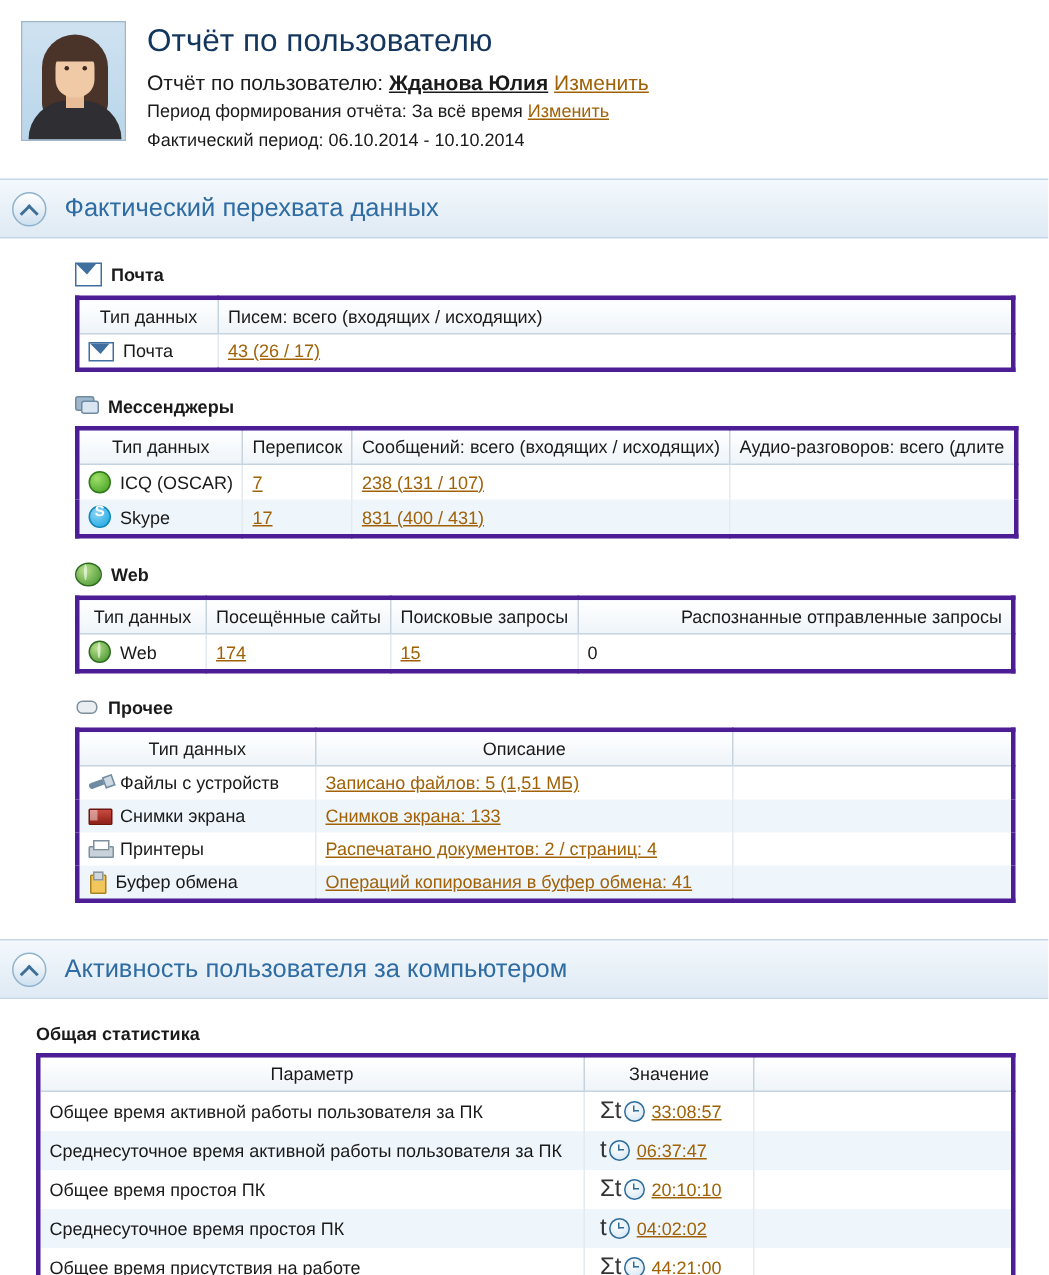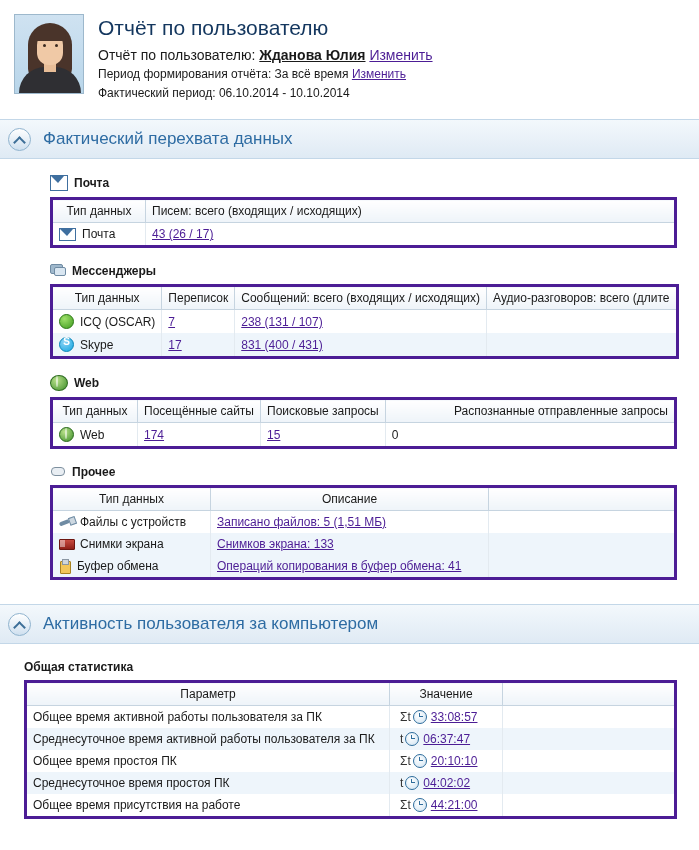--- a/index.html
+++ b/index.html
@@ -103,21 +103,21 @@
     margin-bottom: 1px;
   }
   .header-line.big {
     font-size: 14px;
   }
   .user-name {
     font-weight: bold;
     text-decoration: underline;
   }
   a.lnk {
-    color: #4c1d95;
+    color: #a16207;
     text-decoration: underline;
     cursor: pointer;
   }
   
   .section-bar {
     background: linear-gradient(#f3f8fc, #dfeaf4);
     border-top: 1px solid #c3d7e8;
     border-bottom: 1px solid #c3d7e8;
     height: 38px;
     display: flex;
@@ -407,21 +407,21 @@
     background: #2f6d9c;
   }
   .ic-clock::after {
     content: "";
     position: absolute;
     left: 5px; top: 5px;
     width: 4px; height: 1px;
     background: #2f6d9c;
   }
   .sigma {
-    font-size: 12px;
+    font-size: 16px;
     color: #333;
   }
   
   .block2 {
     padding: 0 22px 0 24px;
   }
   .val-cell {
     display: flex;
     align-items: center;
     justify-content: flex-start;
@@ -590,20 +590,32 @@
         <span class="cellflex">
           <span class="ico ic-screen"></span>
           <span>Снимки экрана</span>
         </span>
       </td>
       <td>
         <a class="lnk">Снимков экрана: 133</a>
       </td>
       <td></td>
     </tr>
+    <tr>
+      <td class="lbl">
+        <span class="cellflex">
+          <span class="ico ic-printer"></span>
+          <span>Принтеры</span>
+        </span>
+      </td>
+      <td>
+        <a class="lnk">Распечатано документов: 2 / страниц: 4</a>
+      </td>
+      <td></td>
+    </tr>
     <tr class="alt">
       <td class="lbl">
         <span class="cellflex">
           <span class="ico ic-clip"></span>
           <span>Буфер обмена</span>
         </span>
       </td>
       <td>
         <a class="lnk">Операций копирования в буфер обмена: 41</a>
       </td>

